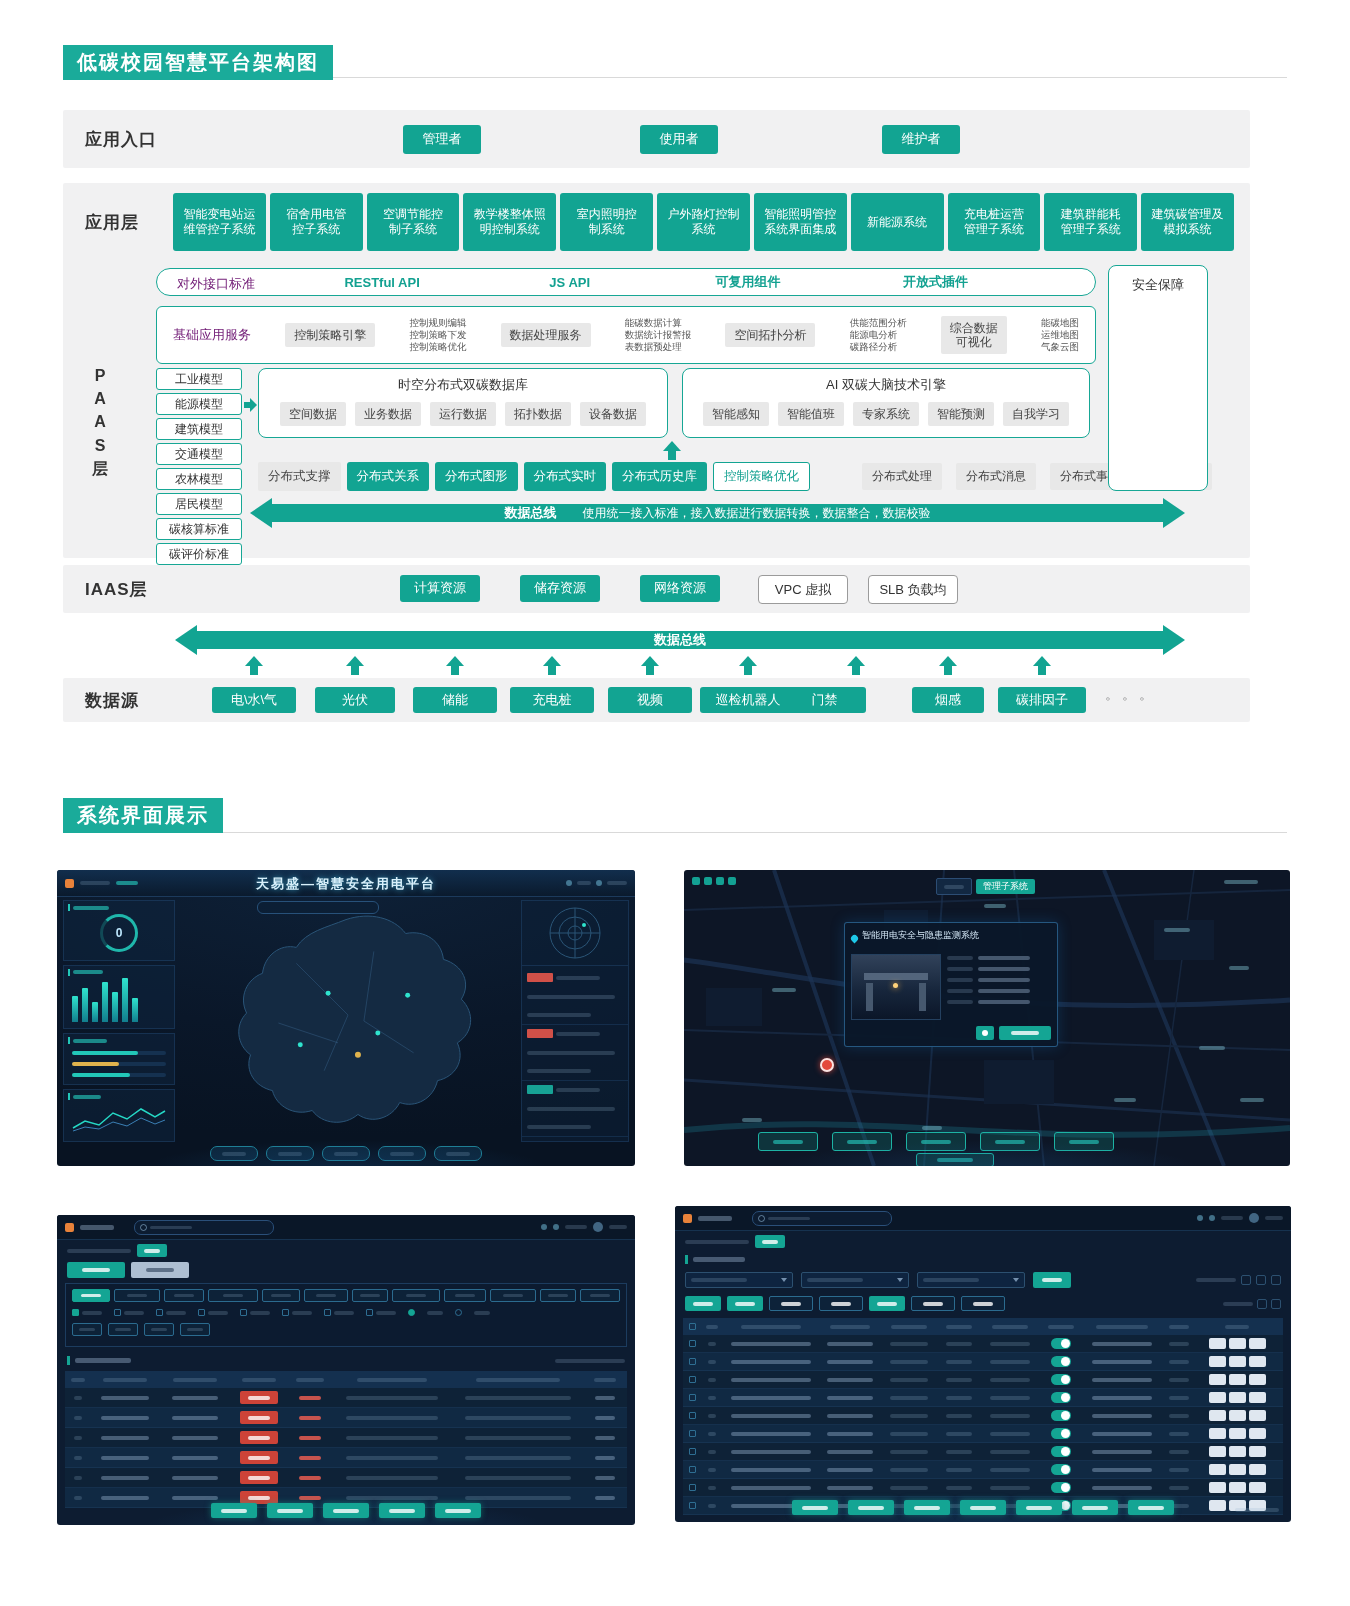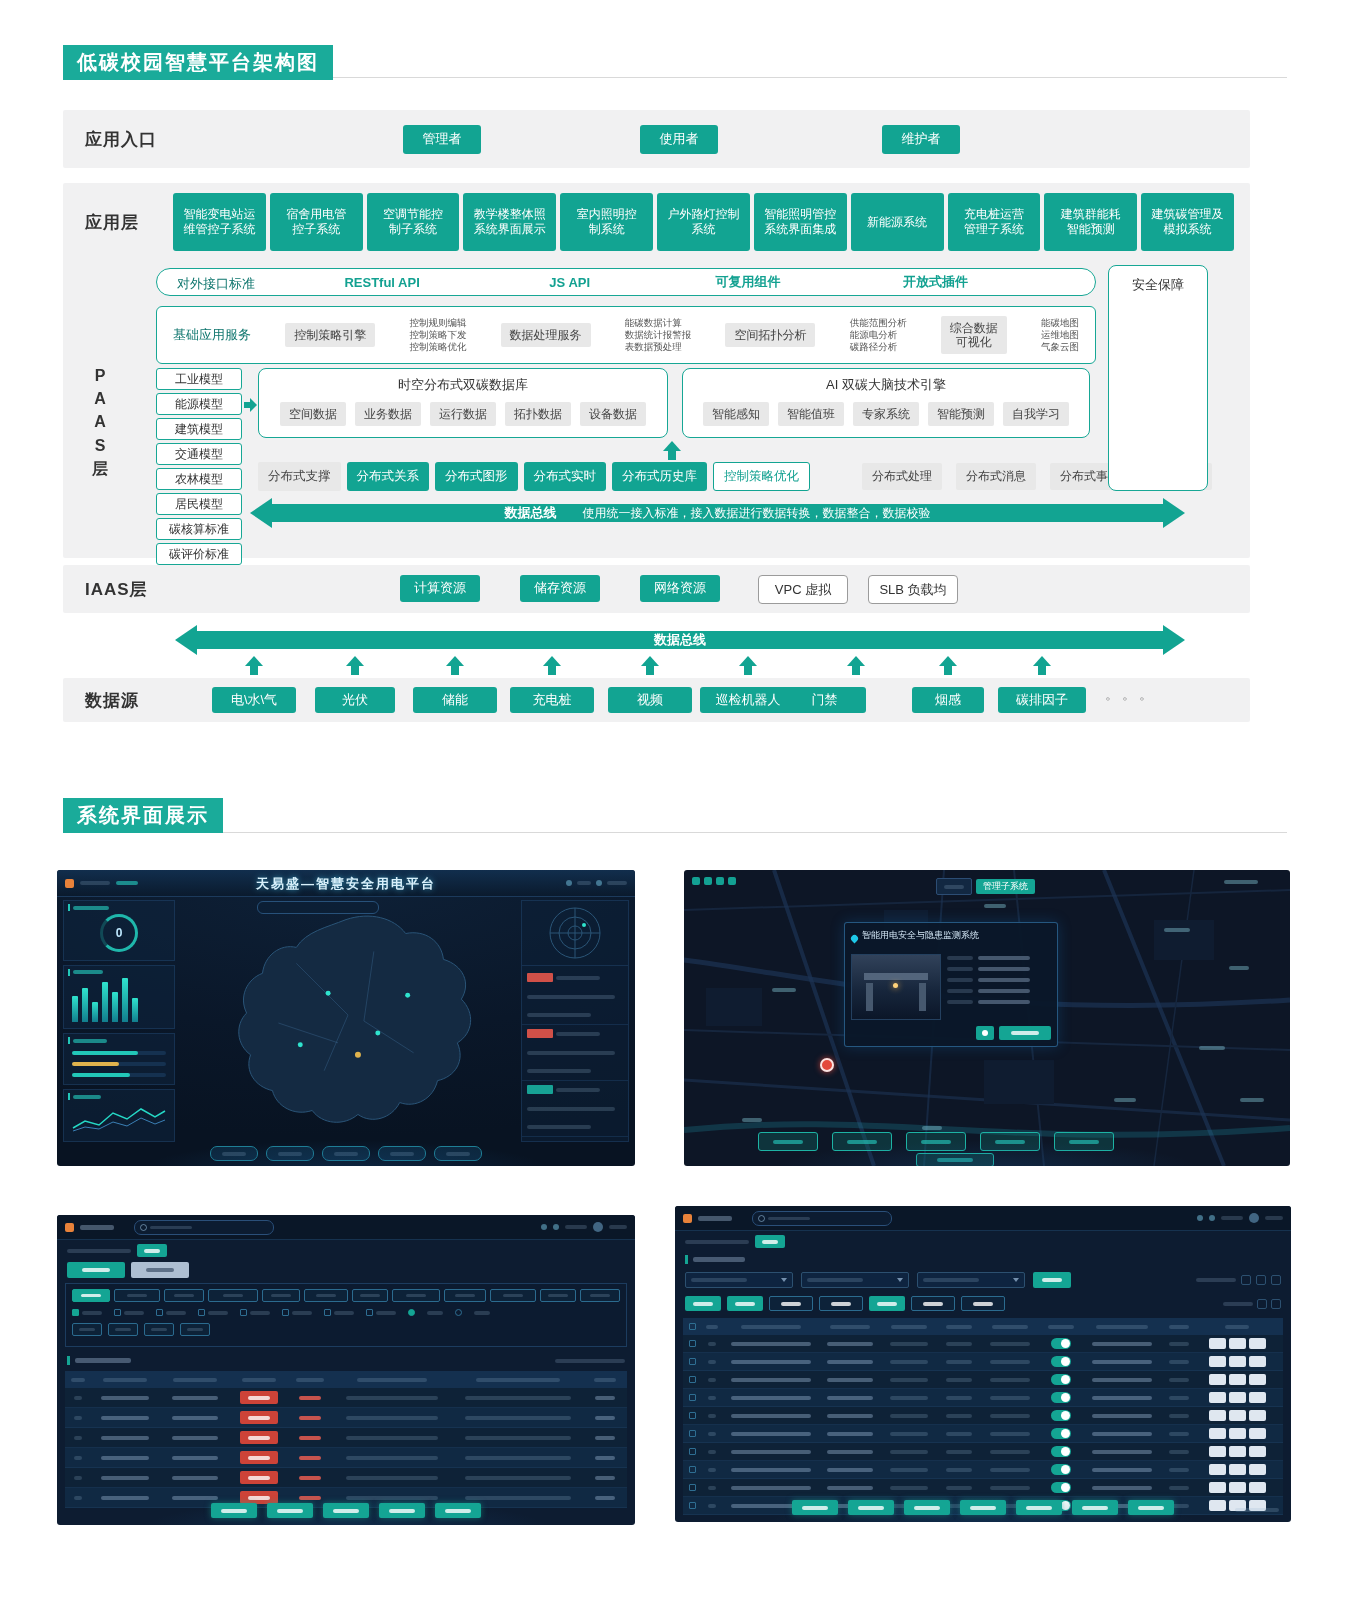--- a/index.html
+++ b/index.html
@@ -21,21 +21,21 @@
   .entry-btns{position:absolute;inset:0}
   .entry-btn{position:absolute;top:15px;width:78px;height:29px}
   .entry-btn:nth-child(1){left:340px}.entry-btn:nth-child(2){left:577px}.entry-btn:nth-child(3){left:819px}
   .app-btns{position:absolute;left:110px;right:16px;top:10px;bottom:10px;display:flex;gap:4px}
   .app-btn{flex:1;font-size:12px;padding:2px}
   
   .paas-label{position:absolute;left:24px;top:106px;width:26px;text-align:center;font-size:16px;
               font-weight:700;line-height:1.45;white-space:pre-line;color:#333}
   .wbox{position:absolute;background:#fff;border:1px solid #17a795;box-sizing:border-box}
   .api-box{left:93px;top:10px;width:940px;height:28px;border-radius:14px}
-  .wbox-label{font-size:13px;color:#0f766e;white-space:nowrap}
+  .wbox-label{font-size:13px;color:#701a75;white-space:nowrap}
   .api-box .wbox-label{position:absolute;left:20px;top:6px}
   .api-items{position:absolute;inset:0}
   .api-item{position:absolute;top:50%;transform:translate(-50%,-50%);color:#13a191;font-weight:700;
             font-size:13px;white-space:nowrap}
   .api-item:nth-child(1){left:24%}.api-item:nth-child(2){left:44%}
   .api-item:nth-child(3){left:63%}.api-item:nth-child(4){left:83%}
   .svc-box{left:93px;top:48px;width:940px;height:58px;border-radius:6px;display:flex;
            align-items:center;justify-content:space-between;padding:0 16px}
   .chip{background:var(--chip);color:#444;font-size:12px;padding:5px 9px;border-radius:2px;
         white-space:pre-line;text-align:center;line-height:1.2}
@@ -281,32 +281,32 @@
 <section class="band" style="top:183px;height:78px">
   <div class="band-label">应用层</div>
   <div class="app-btns">
       <div class="tbtn app-btn">智能变电站运
 维管控子系统</div>
       <div class="tbtn app-btn">宿舍用电管
 控子系统</div>
       <div class="tbtn app-btn">空调节能控
 制子系统</div>
       <div class="tbtn app-btn">教学楼整体照
-系统界面展示</div>
+明控制系统</div>
       <div class="tbtn app-btn">室内照明控
 制系统</div>
       <div class="tbtn app-btn">户外路灯控制
 系统</div>
       <div class="tbtn app-btn">智能照明管控
 系统界面集成</div>
       <div class="tbtn app-btn">新能源系统</div>
       <div class="tbtn app-btn">充电桩运营
 管理子系统</div>
       <div class="tbtn app-btn">建筑群能耗
-智能预测</div>
+管理子系统</div>
       <div class="tbtn app-btn">建筑碳管理及
 模拟系统</div>
     </div>
 </section>
 
 <section class="band" style="top:258px;height:300px">
   <div class="paas-label">P
 A
 A
 S

